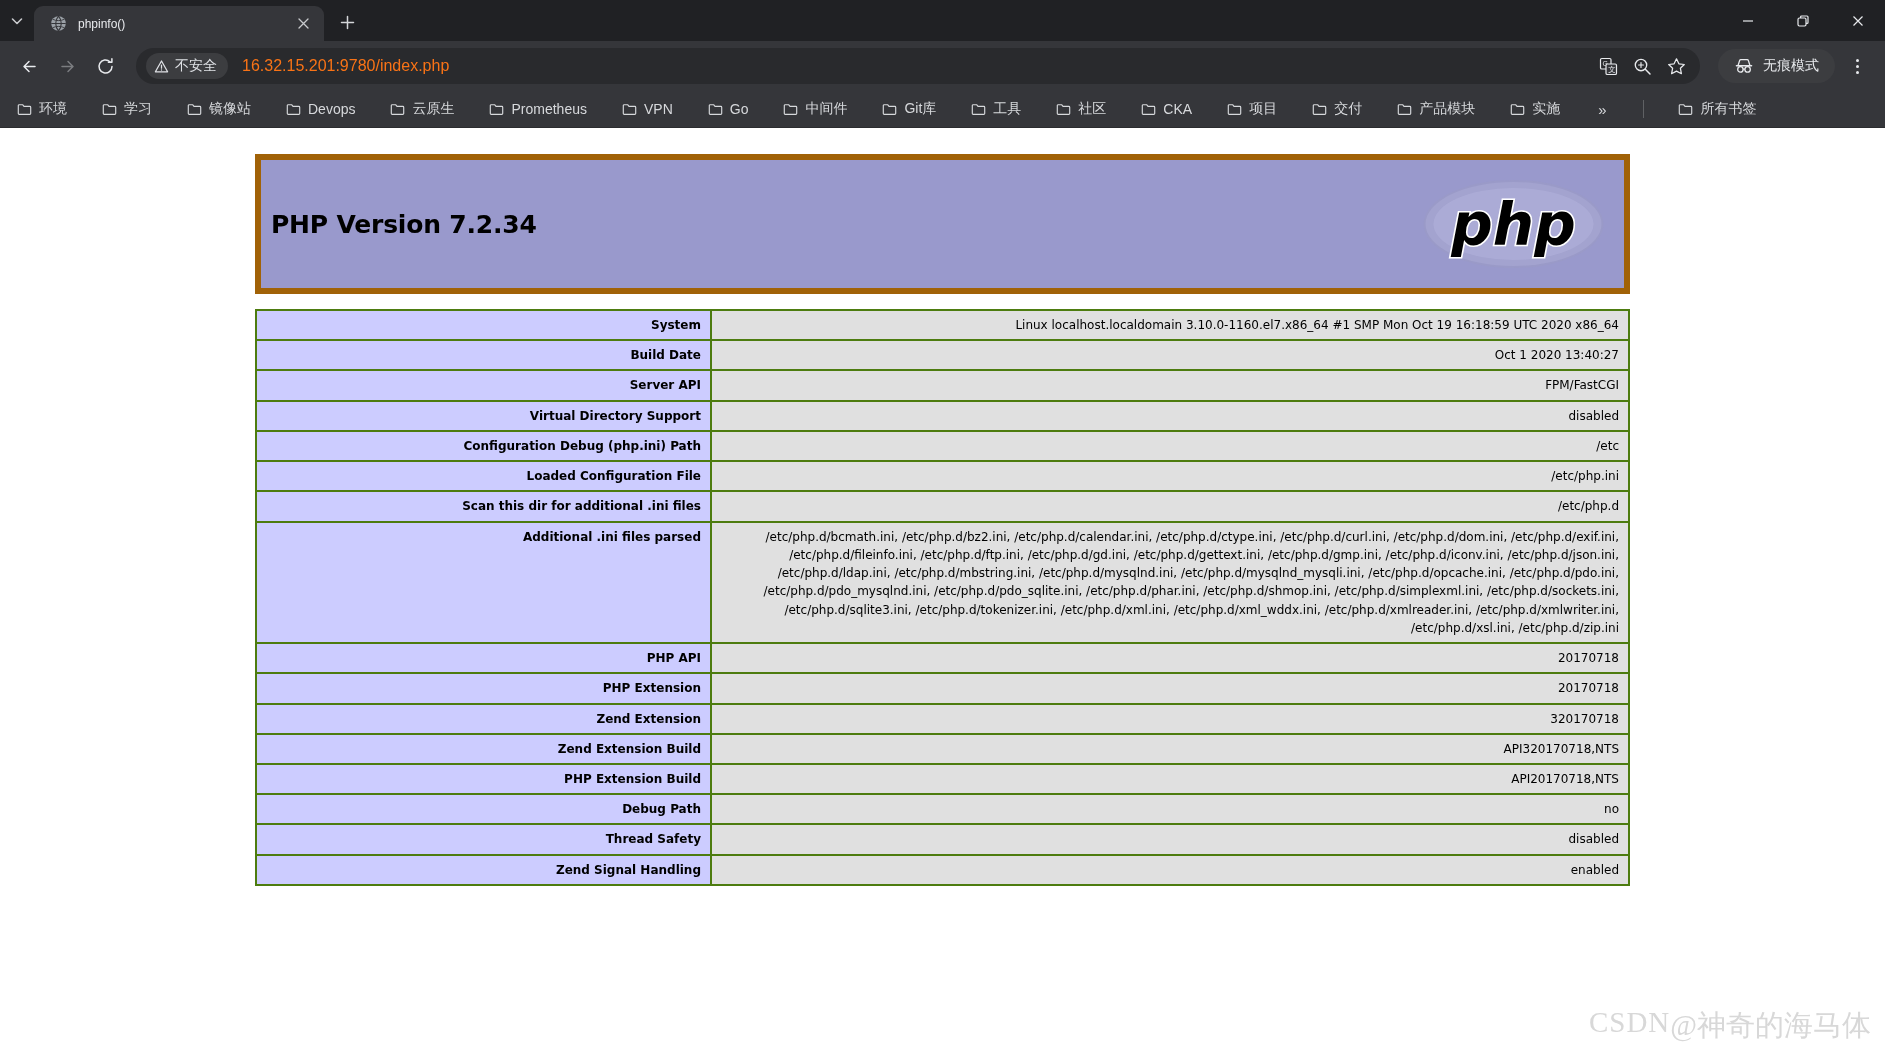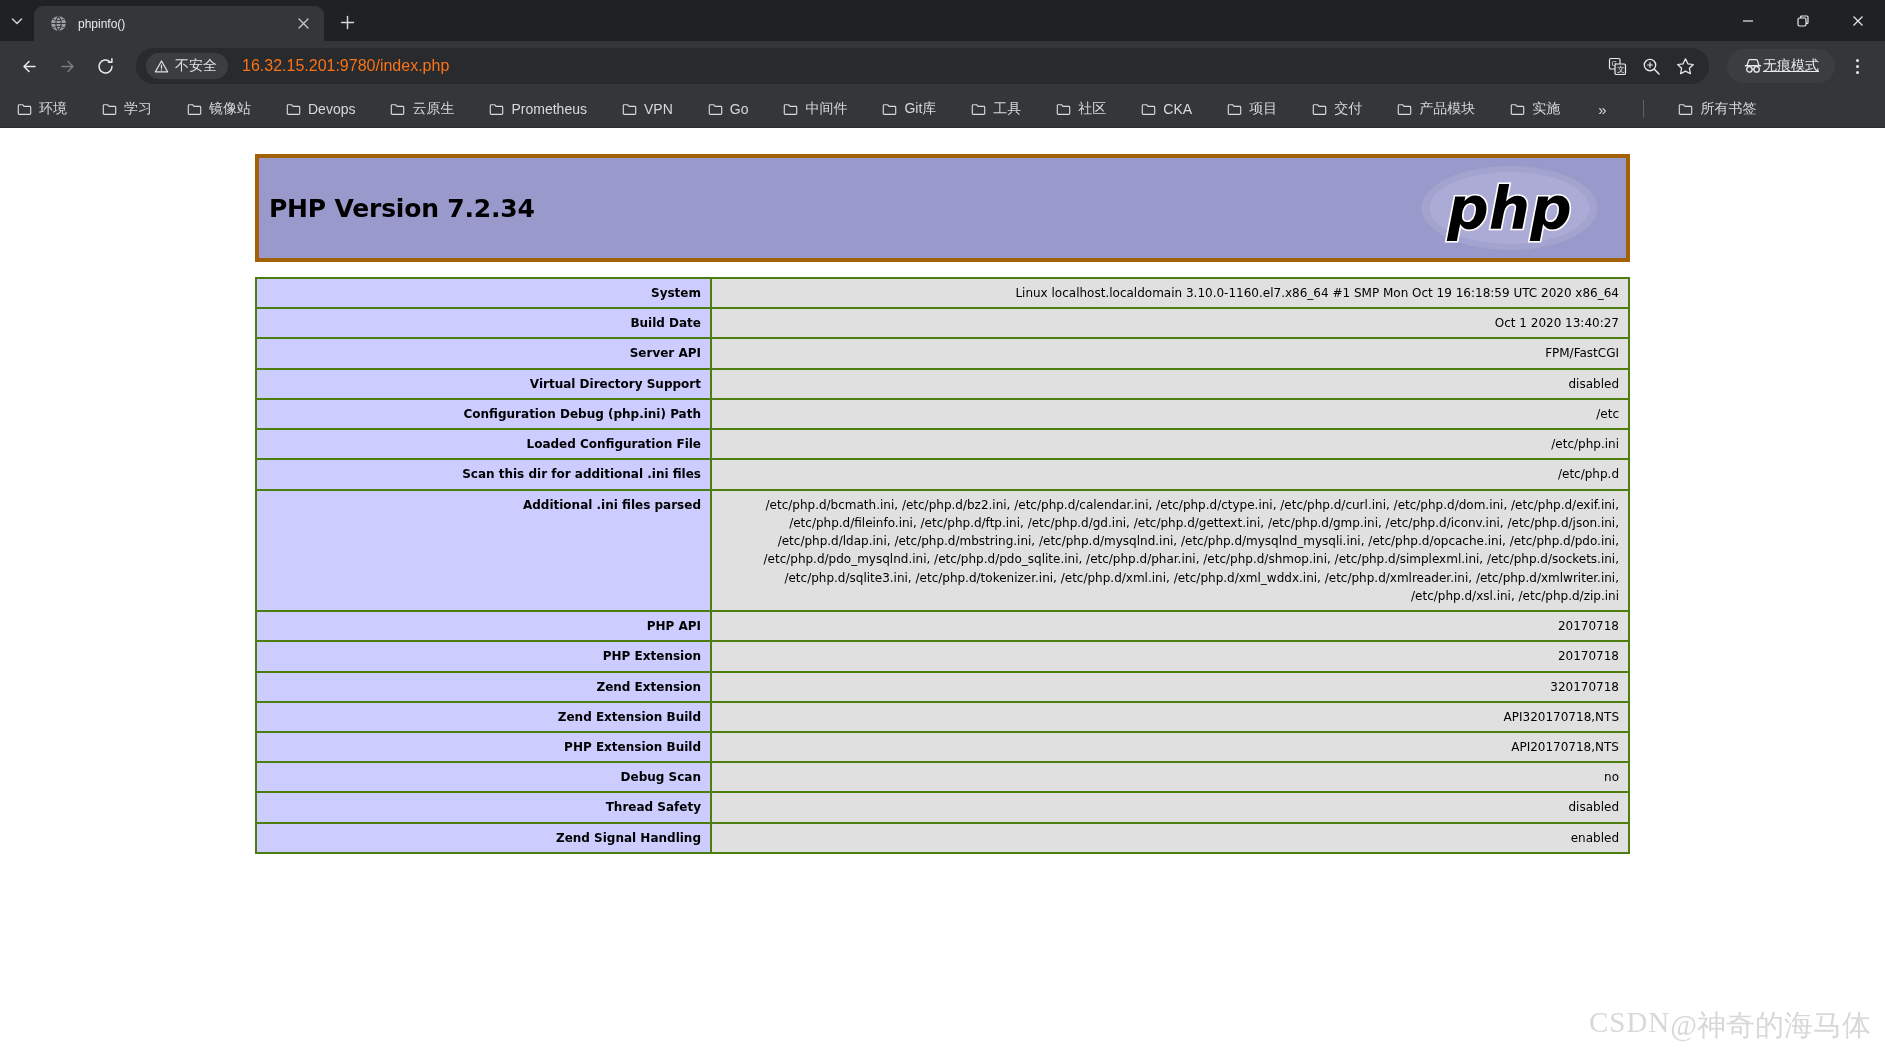--- a/index.html
+++ b/index.html
@@ -127,30 +127,29 @@
     flex: 1 1 auto;
   }
   .omni-icons { display: flex; align-items: center; gap: 2px; flex: 0 0 auto; }
   .omni-icon {
     width: 32px; height: 32px;
     display: flex; align-items: center; justify-content: center;
     color: #e8eaed;
     border-radius: 50%;
   }
   .incognito-pill {
-    display: flex; align-items: center; 
+    display: flex; align-items: center; gap: 9px;
     height: 34px;
     background: #3c3d40;
     border-radius: 17px;
     padding: 0 16px;
     color: #e8eaed;
     font-size: 14px;
     flex: 0 0 auto;
     margin-left: 6px;
-    text-decoration: underline;
   }
   .menu-dots {
     width: 32px; height: 34px;
     display: flex; flex-direction: column; align-items: center; justify-content: center;
     gap: 3px;
     flex: 0 0 auto;
     margin-left: 2px;
   }
   .menu-dots i { width: 3px; height: 3px; background: #e8eaed; border-radius: 50%; display: block; }
 
@@ -194,27 +193,27 @@
     overflow: hidden;
   }
   .phpcontent {
     width: 1375px;
     margin: 0 auto;
     padding-top: 26px;
     font-family: "DejaVu Sans", "Liberation Sans", sans-serif;
   }
 
   .php-banner {
-    border: 4px solid #a16207;
+    border: 6px solid #a16207;
     background: #9999cc;
-    height: 108px;
+    height: 140px;
     display: flex;
     align-items: center;
     justify-content: space-between;
-    padding: 0 24px 0 10px;
+    padding: 0 18px 0 10px;
   }
   .php-version {
     font-size: 25px;
     font-weight: bold;
     color: #000000;
     letter-spacing: -0.2px;
   }
   .php-logo {
     width: 185px; height: 98px;
     display: flex; align-items: center; justify-content: center;
@@ -562,21 +561,21 @@
           </tr>
           <tr>
             <td class="e">Zend Extension Build</td>
             <td class="v">API320170718,NTS</td>
           </tr>
           <tr>
             <td class="e">PHP Extension Build</td>
             <td class="v">API20170718,NTS</td>
           </tr>
           <tr>
-            <td class="e">Debug Scan</td>
+            <td class="e">Debug Path</td>
             <td class="v">no</td>
           </tr>
           <tr>
             <td class="e">Thread Safety</td>
             <td class="v">disabled</td>
           </tr>
           <tr>
             <td class="e">Zend Signal Handling</td>
             <td class="v">enabled</td>
           </tr>

